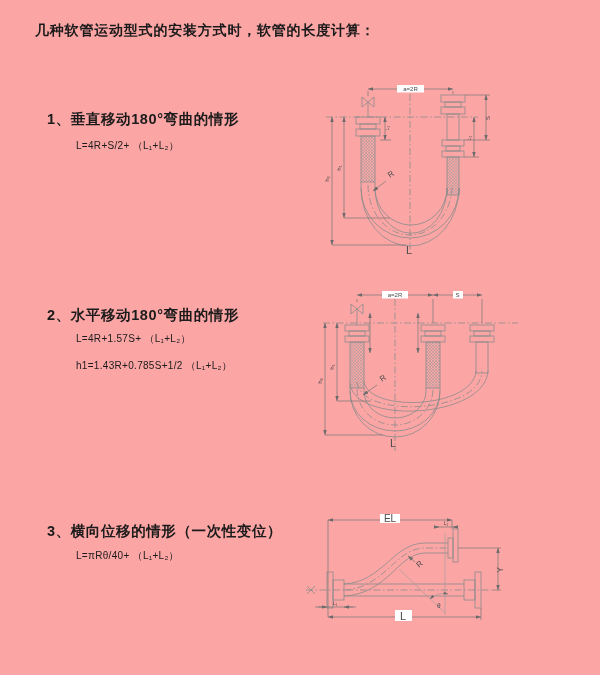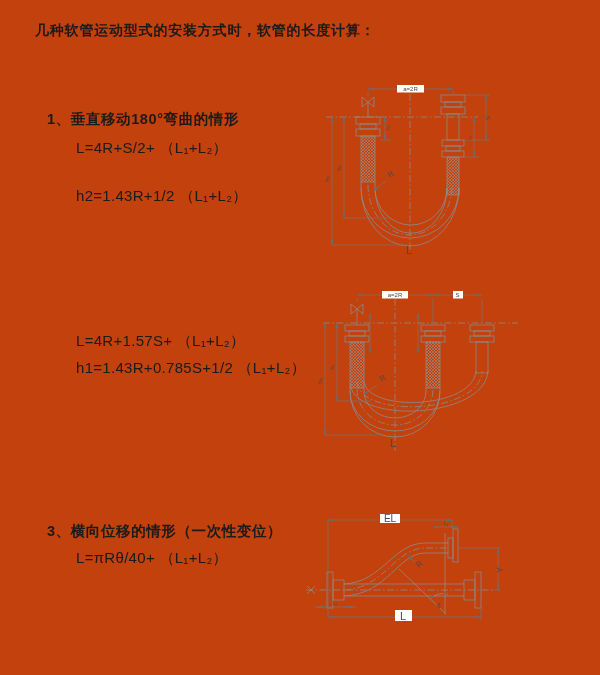--- a/index.html
+++ b/index.html
@@ -1,34 +1,33 @@
 <!DOCTYPE html>
 <html><head>
 <meta charset="utf-8">
 <style>
   html,body{margin:0;padding:0;background:#fff;}
-  .page{position:relative;width:600px;height:675px;background:#c2410c;overflow:hidden;
+  .page{position:relative;width:600px;height:675px;background:#fca5a5;overflow:hidden;
         font-family:"Liberation Sans","DejaVu Sans",sans-serif;color:#1b1b1b;}
   .title{position:absolute;left:35px;top:22px;font-size:14px;font-weight:bold;letter-spacing:.8px;}
   .h{position:absolute;left:47px;font-size:14.5px;font-weight:bold;letter-spacing:.6px;text-align:center;}
-  .f{position:absolute;left:76px;font-size:15px;letter-spacing:.3px;}
+  .f{position:absolute;left:76px;font-size:10px;letter-spacing:.3px;}
   .diag{position:absolute;}
   .cl{stroke-dasharray:7 2.5 1.5 2.5;}
   svg text{font-family:"Liberation Sans","DejaVu Sans",sans-serif;fill:#4a4a4a;}
 </style>
 </head>
 <body>
 
 <div class="page">
 
   <div class="title">几种软管运动型式的安装方式时，软管的长度计算：</div>
 
   <div class="h" style="top:110px">1、垂直移动180°弯曲的情形</div>
   <div class="f" style="top:139px">L=4R+S/2+ （L₁+L₂）</div>
-  <div class="f" style="top:187px">h2=1.43R+1/2 （L₁+L₂）</div>
 
   <svg class="diag" style="left:318px;top:78px" width="250" height="180" viewBox="0 0 250 180">
     <defs>
       <marker id="ar1" viewBox="0 0 10 10" refX="9.5" refY="5" markerWidth="8" markerHeight="8" orient="auto-start-reverse">
         <path d="M0,1.8 L10,5 L0,8.2 Z" fill="#6a6a6a"></path>
       </marker>
       <pattern id="hx1" width="3" height="3" patternUnits="userSpaceOnUse">
         <path d="M0,3 L3,0 M0,0 L3,3" stroke="#9a9a9a" stroke-width="0.5"></path>
       </pattern>
     </defs>
@@ -83,20 +82,21 @@
       <text transform="rotate(-90 10.5 101)" x="10.5" y="101" text-anchor="middle" font-size="6">h₂</text>
       <text transform="rotate(-90 23 90)" x="23" y="90" text-anchor="middle" font-size="6">h₁</text>
       <text transform="rotate(-90 71 50)" x="71" y="50" text-anchor="middle" font-size="4.8">L₁</text>
       <text transform="rotate(-90 171.5 40)" x="171.5" y="40" text-anchor="middle" font-size="6">S</text>
       <text transform="rotate(-90 153 60)" x="153" y="60" text-anchor="middle" font-size="4.8">L₂</text>
       <text transform="rotate(-35 72 100)" x="72" y="100" font-size="8">R</text>
       <text x="91" y="176" text-anchor="middle" font-size="11" fill="#333">L</text>
     </g>
   </svg>
 
+  <div class="h" style="top:306px">2、水平移动180°弯曲的情形</div>
   <div class="f" style="top:332px">L=4R+1.57S+ （L₁+L₂）</div>
   <div class="f" style="top:359px">h1=1.43R+0.785S+1/2 （L₁+L₂）</div>
 
   <svg class="diag" style="left:313px;top:283px" width="285" height="175" viewBox="0 0 285 175">
     <defs>
       <marker id="ar2" viewBox="0 0 10 10" refX="9.5" refY="5" markerWidth="8" markerHeight="8" orient="auto-start-reverse">
         <path d="M0,1.8 L10,5 L0,8.2 Z" fill="#6a6a6a"></path>
       </marker>
       <pattern id="hx2" width="3" height="3" patternUnits="userSpaceOnUse">
         <path d="M0,3 L3,0 M0,0 L3,3" stroke="#9a9a9a" stroke-width="0.5"></path>

